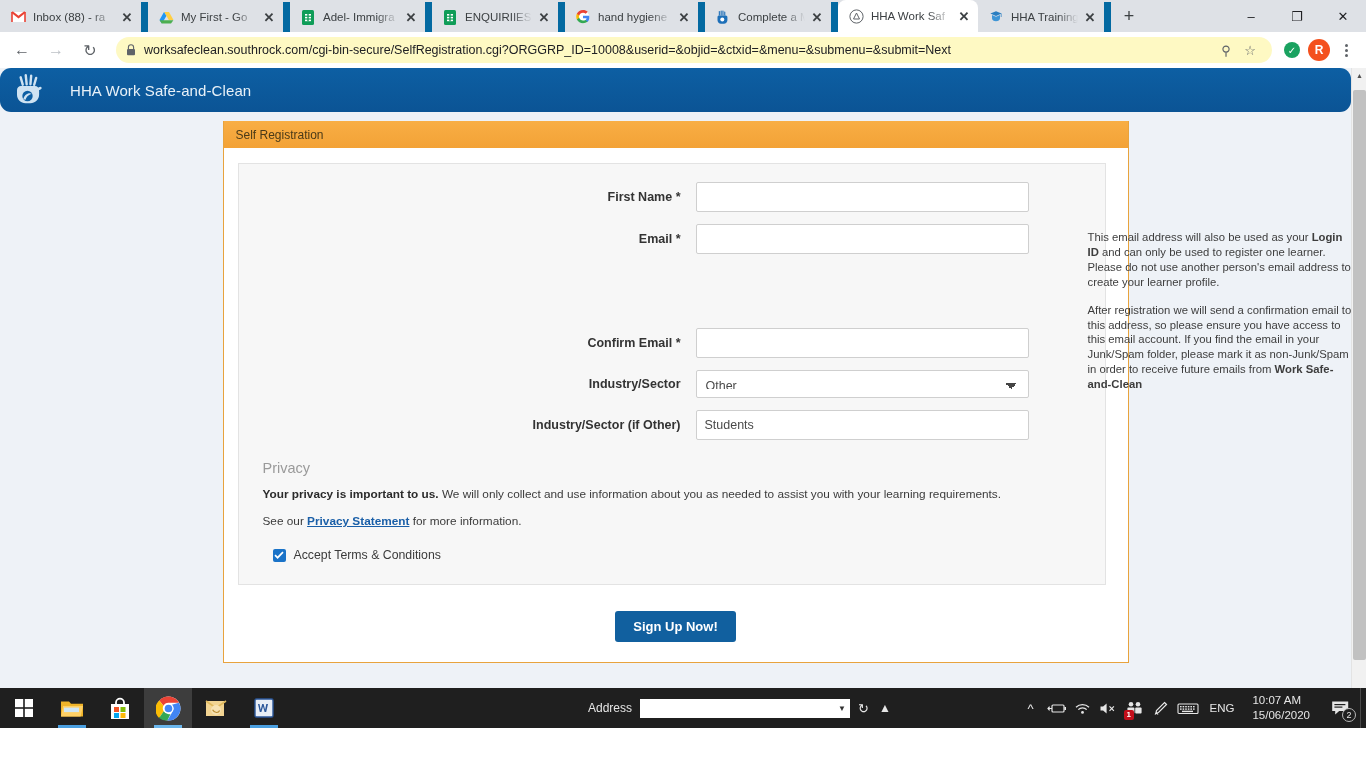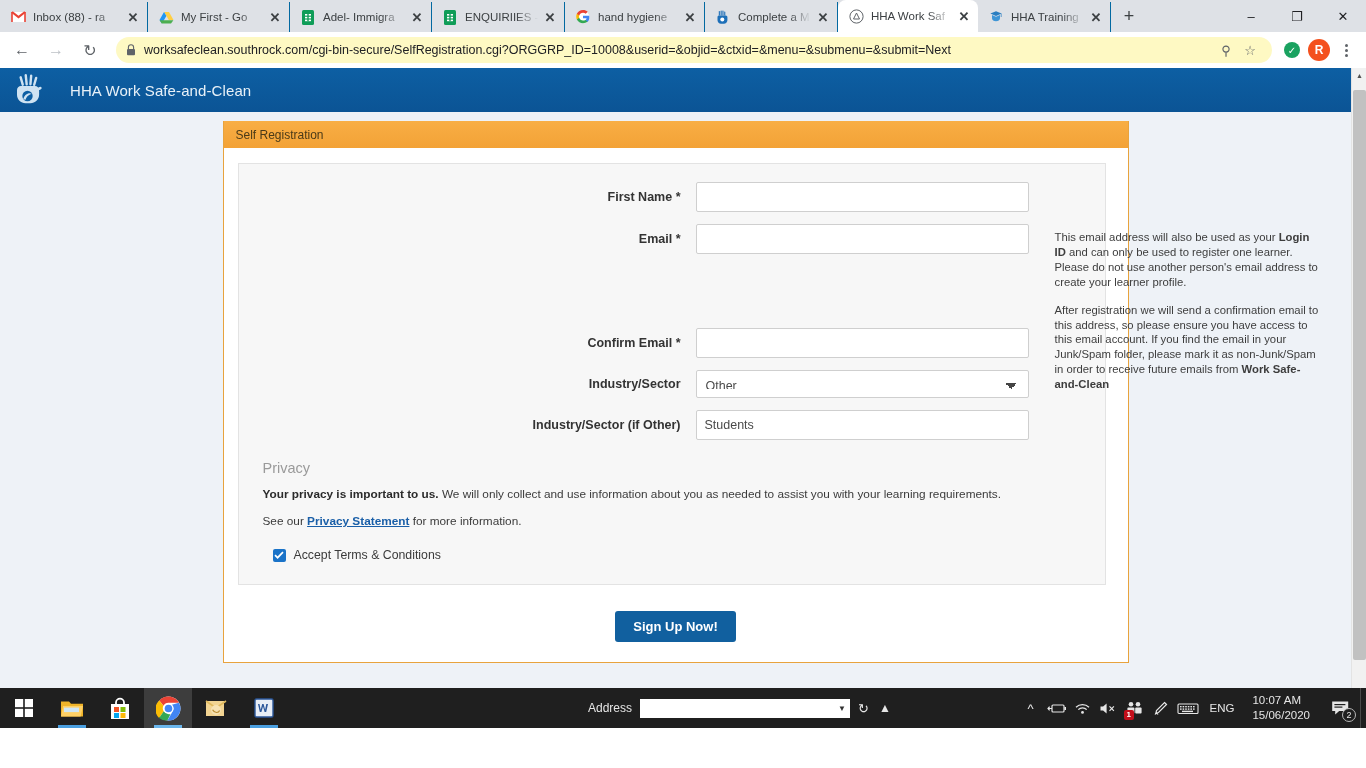--- a/index.html
+++ b/index.html
@@ -23,21 +23,21 @@
   }
   .tab {
     height: 30px;
     display: flex;
     align-items: center;
     padding: 0 6px 0 10px;
     font-size: 11.5px;
     color: #3c4043;
     position: relative;
     min-width: 0;
-    border-right: 1px solid #0369a1;
+    border-right: 7px solid #0369a1;
   }
   .tab.active {
     background: #ffffff;
     border-top-left-radius: 8px;
     border-top-right-radius: 8px;
     border-right: none;
     height: 32px;
     z-index: 3;
   }
   .tab-favicon {
@@ -155,20 +155,21 @@
     overflow: hidden;
   }
 
   #site-header {
     height: 44px;
     background: #0e5c9e;
     background: linear-gradient(180deg,#0d5fa3 0%, #0b5495 100%);
     display: flex;
     align-items: center;
     padding-left: 10px;
+    border-radius: 11px;
   }
   #site-logo { width: 40px; height: 40px; flex: 0 0 40px; }
   #site-title {
     color: #e8f1f8;
     font-size: 15px;
     margin-left: 20px;
     letter-spacing: .1px;
   }
 
   #panel {
@@ -231,21 +232,21 @@
     background-position:
       calc(100% - 17px) 12px,
       calc(100% - 11px) 12px;
     background-size: 6px 6px, 6px 6px;
     background-repeat: no-repeat;
     padding-left: 9px;
   }
 
   #email-help {
     position: absolute;
-    left: 816px;
+    left: 849px;
     top: 66px;
     width: 266px;
     font-size: 11.3px;
     line-height: 1.32;
     color: #3d3d3d;
   }
   #email-help p { margin: 0 0 13px 0; }
   #email-help b { font-weight: bold; }
 
   #spacer-gap { height: 62px; }

